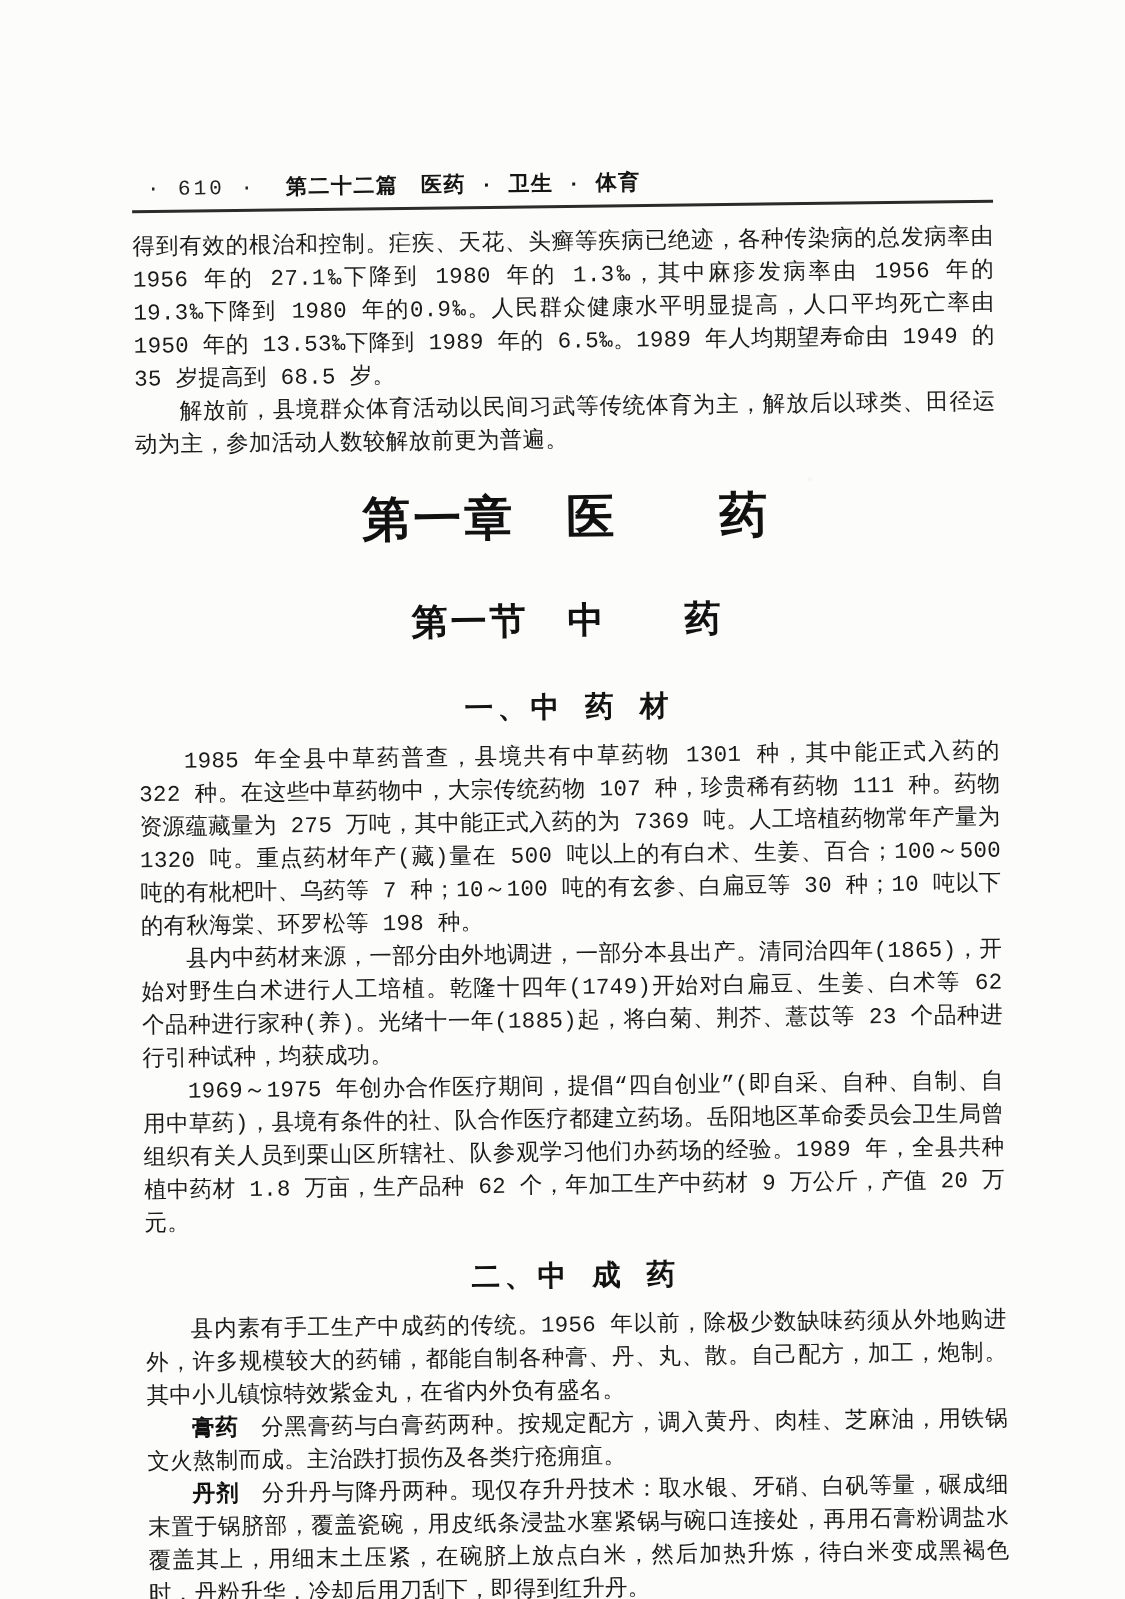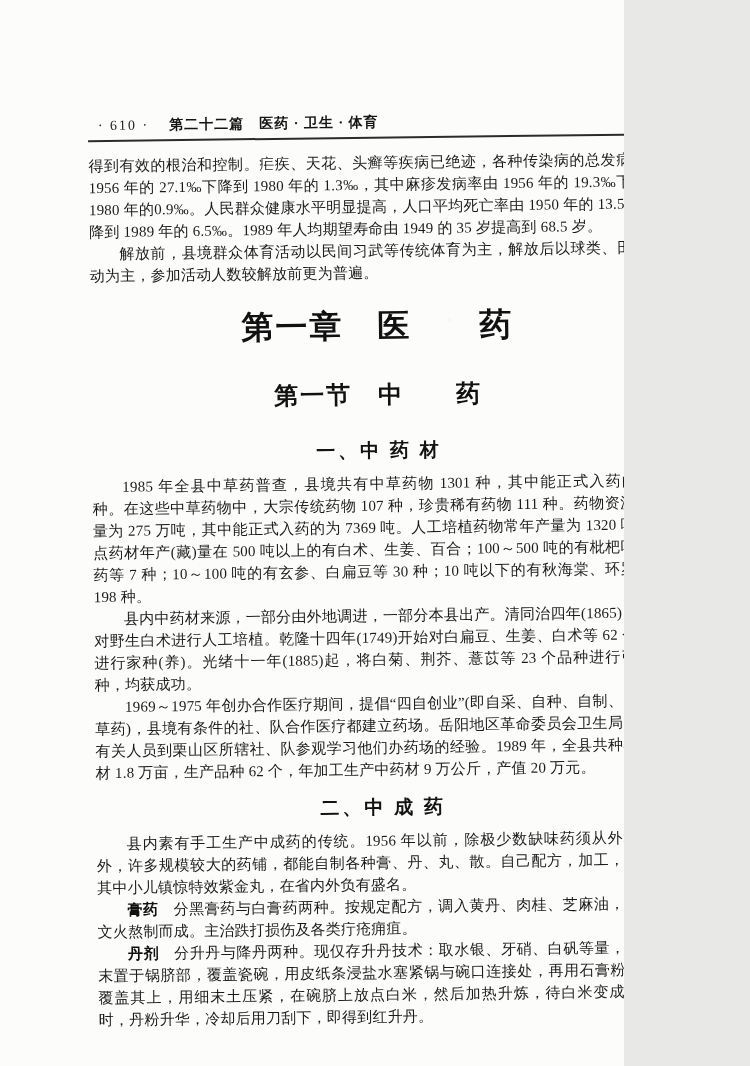--- a/index.html
+++ b/index.html
@@ -3,27 +3,28 @@
 <meta charset="utf-8">
 <style>
   html, body { margin: 0; padding: 0; }
   body {
     width: 750px; height: 1066px;
     background: #e8e8e6;
     font-family: "Liberation Serif", "DejaVu Serif", serif;
   }
   .page {
     position: relative;
-    width: 624px; height: 1066px;
+    width: 750px; height: 1066px;
     background:
       radial-gradient(circle at 18% 62%, rgba(120,120,115,0.05) 0 1px, transparent 2px),
       radial-gradient(circle at 72% 30%, rgba(120,120,115,0.05) 0 1px, transparent 2px),
       radial-gradient(circle at 45% 85%, rgba(120,120,115,0.04) 0 1px, transparent 2px),
       #fcfcfb;
     overflow: hidden;
+    font-family: Liberation Mono, monospace;
   }
   .sheet {
     position: absolute;
     left: 88px; top: 114px;
     width: 574px;
     transform: rotate(-0.7deg);
     transform-origin: 260px 20px;
     color: #1b1b1a;
   }
   .running-header {

